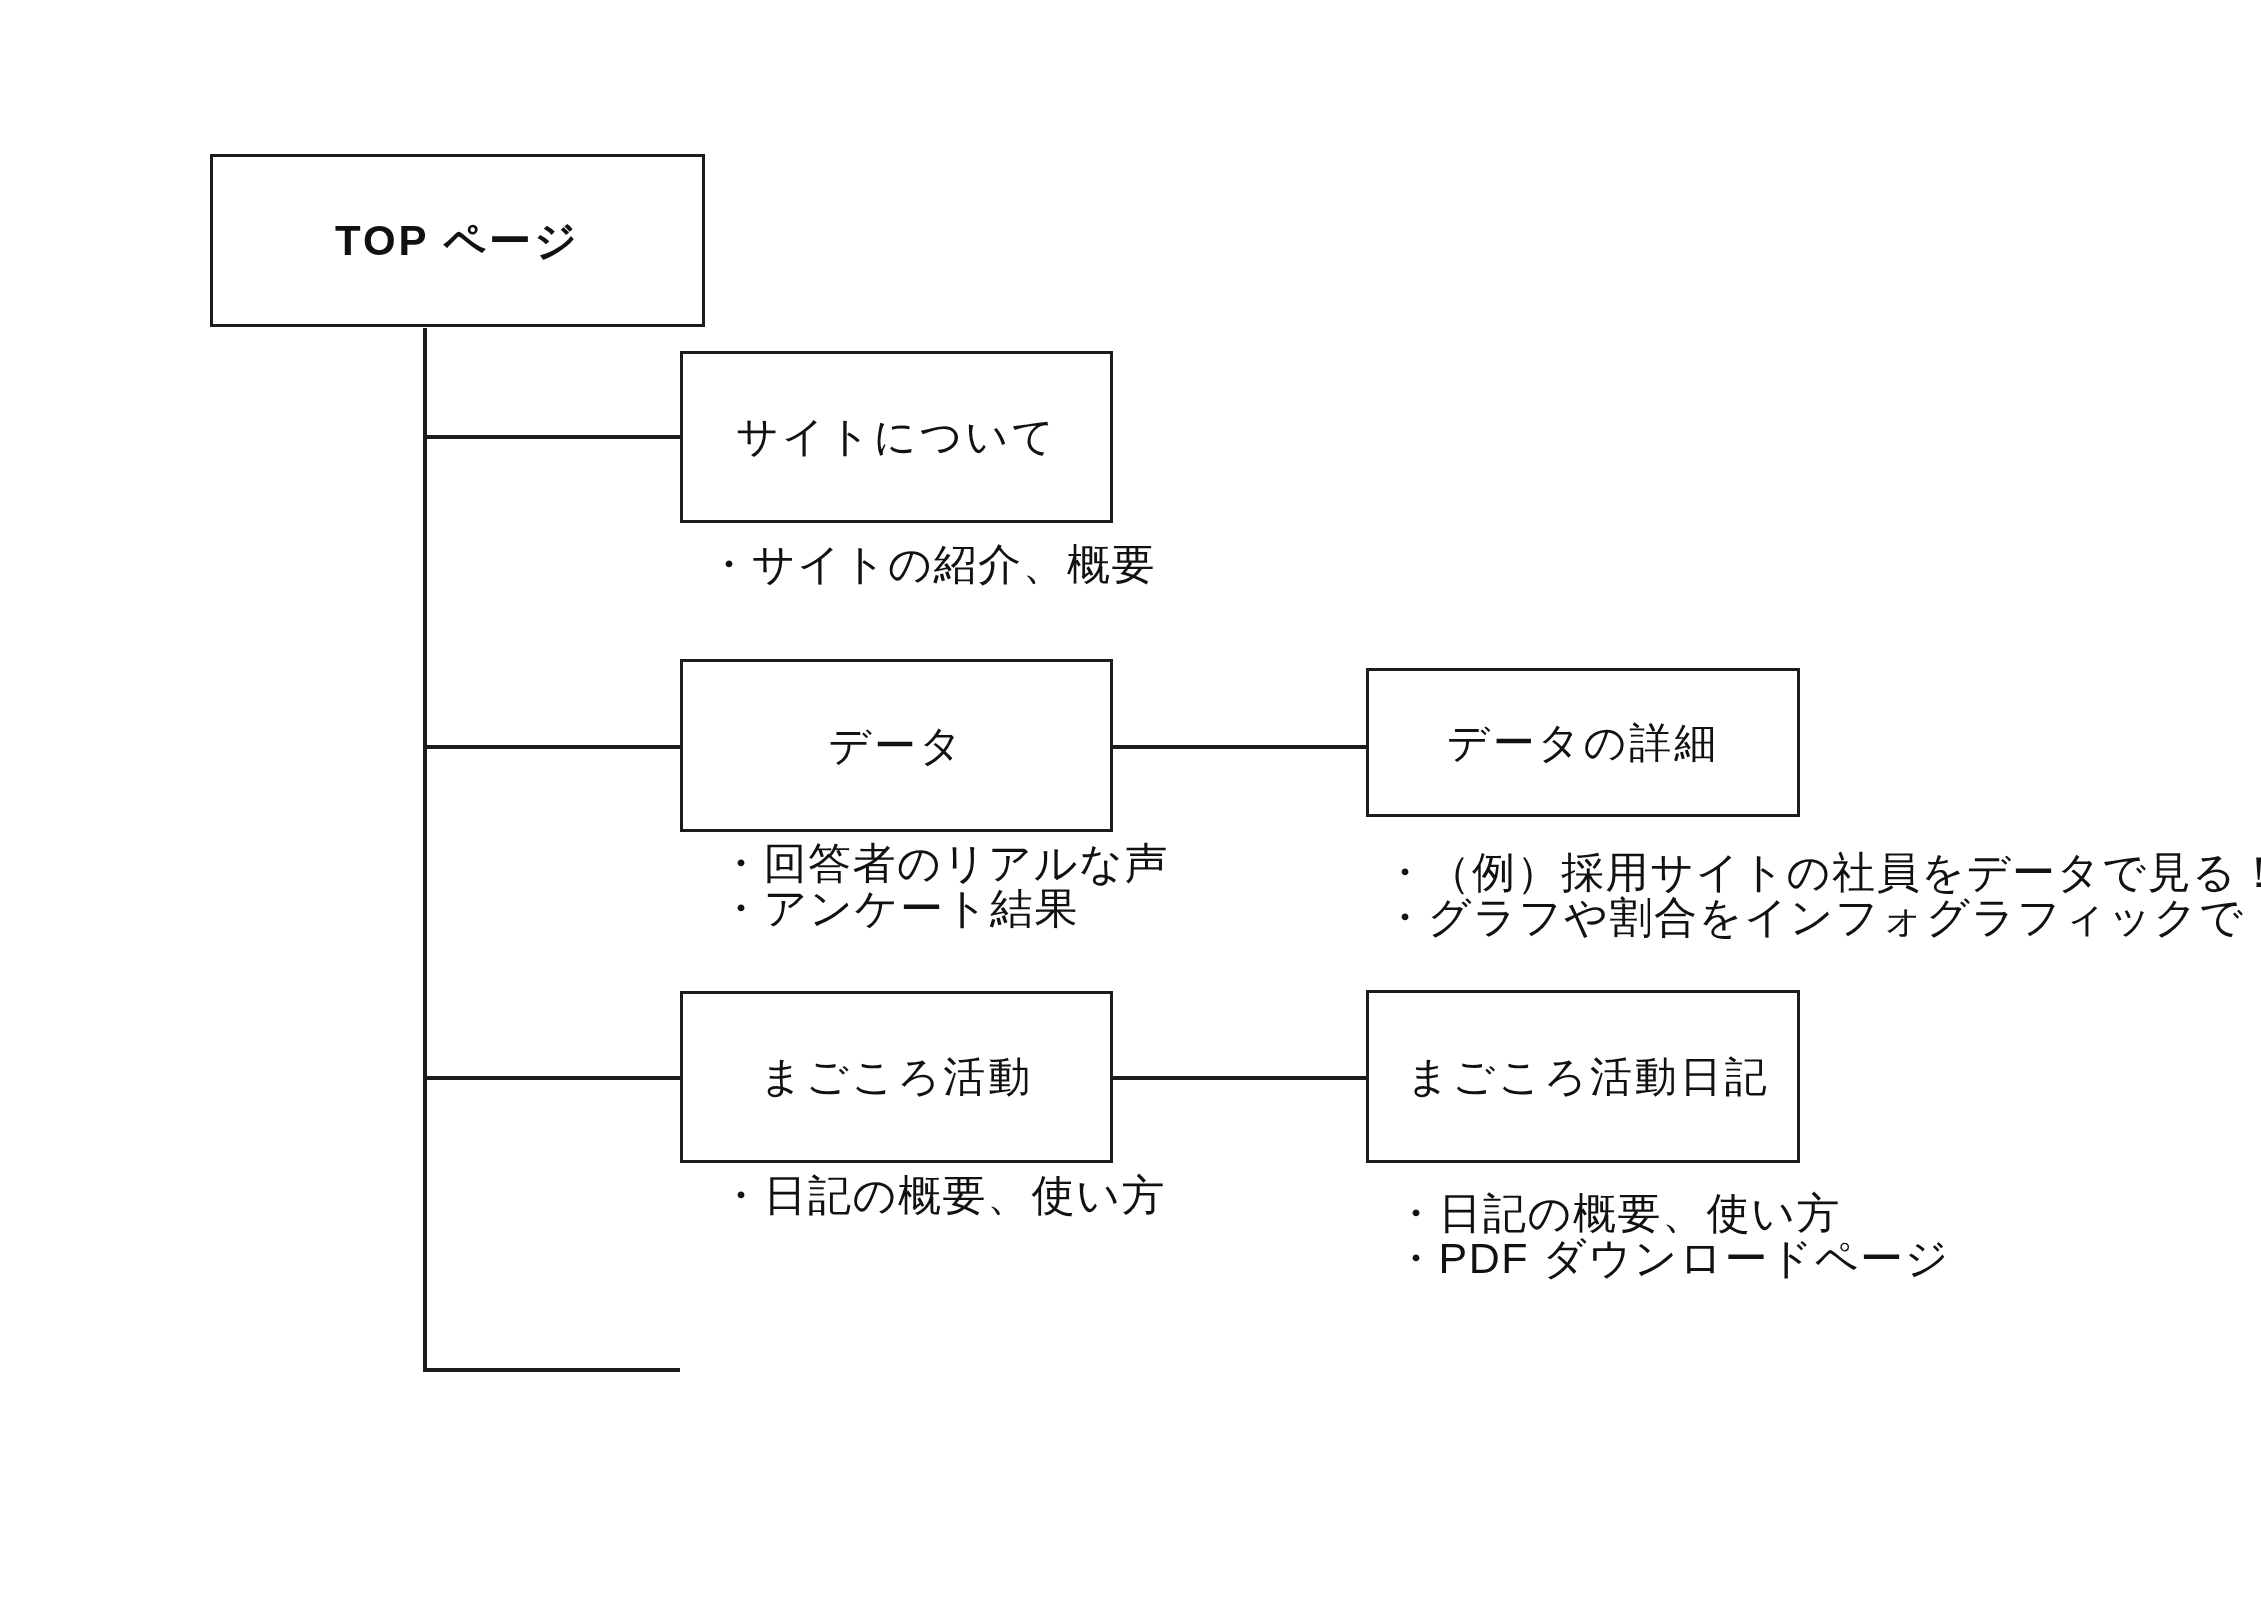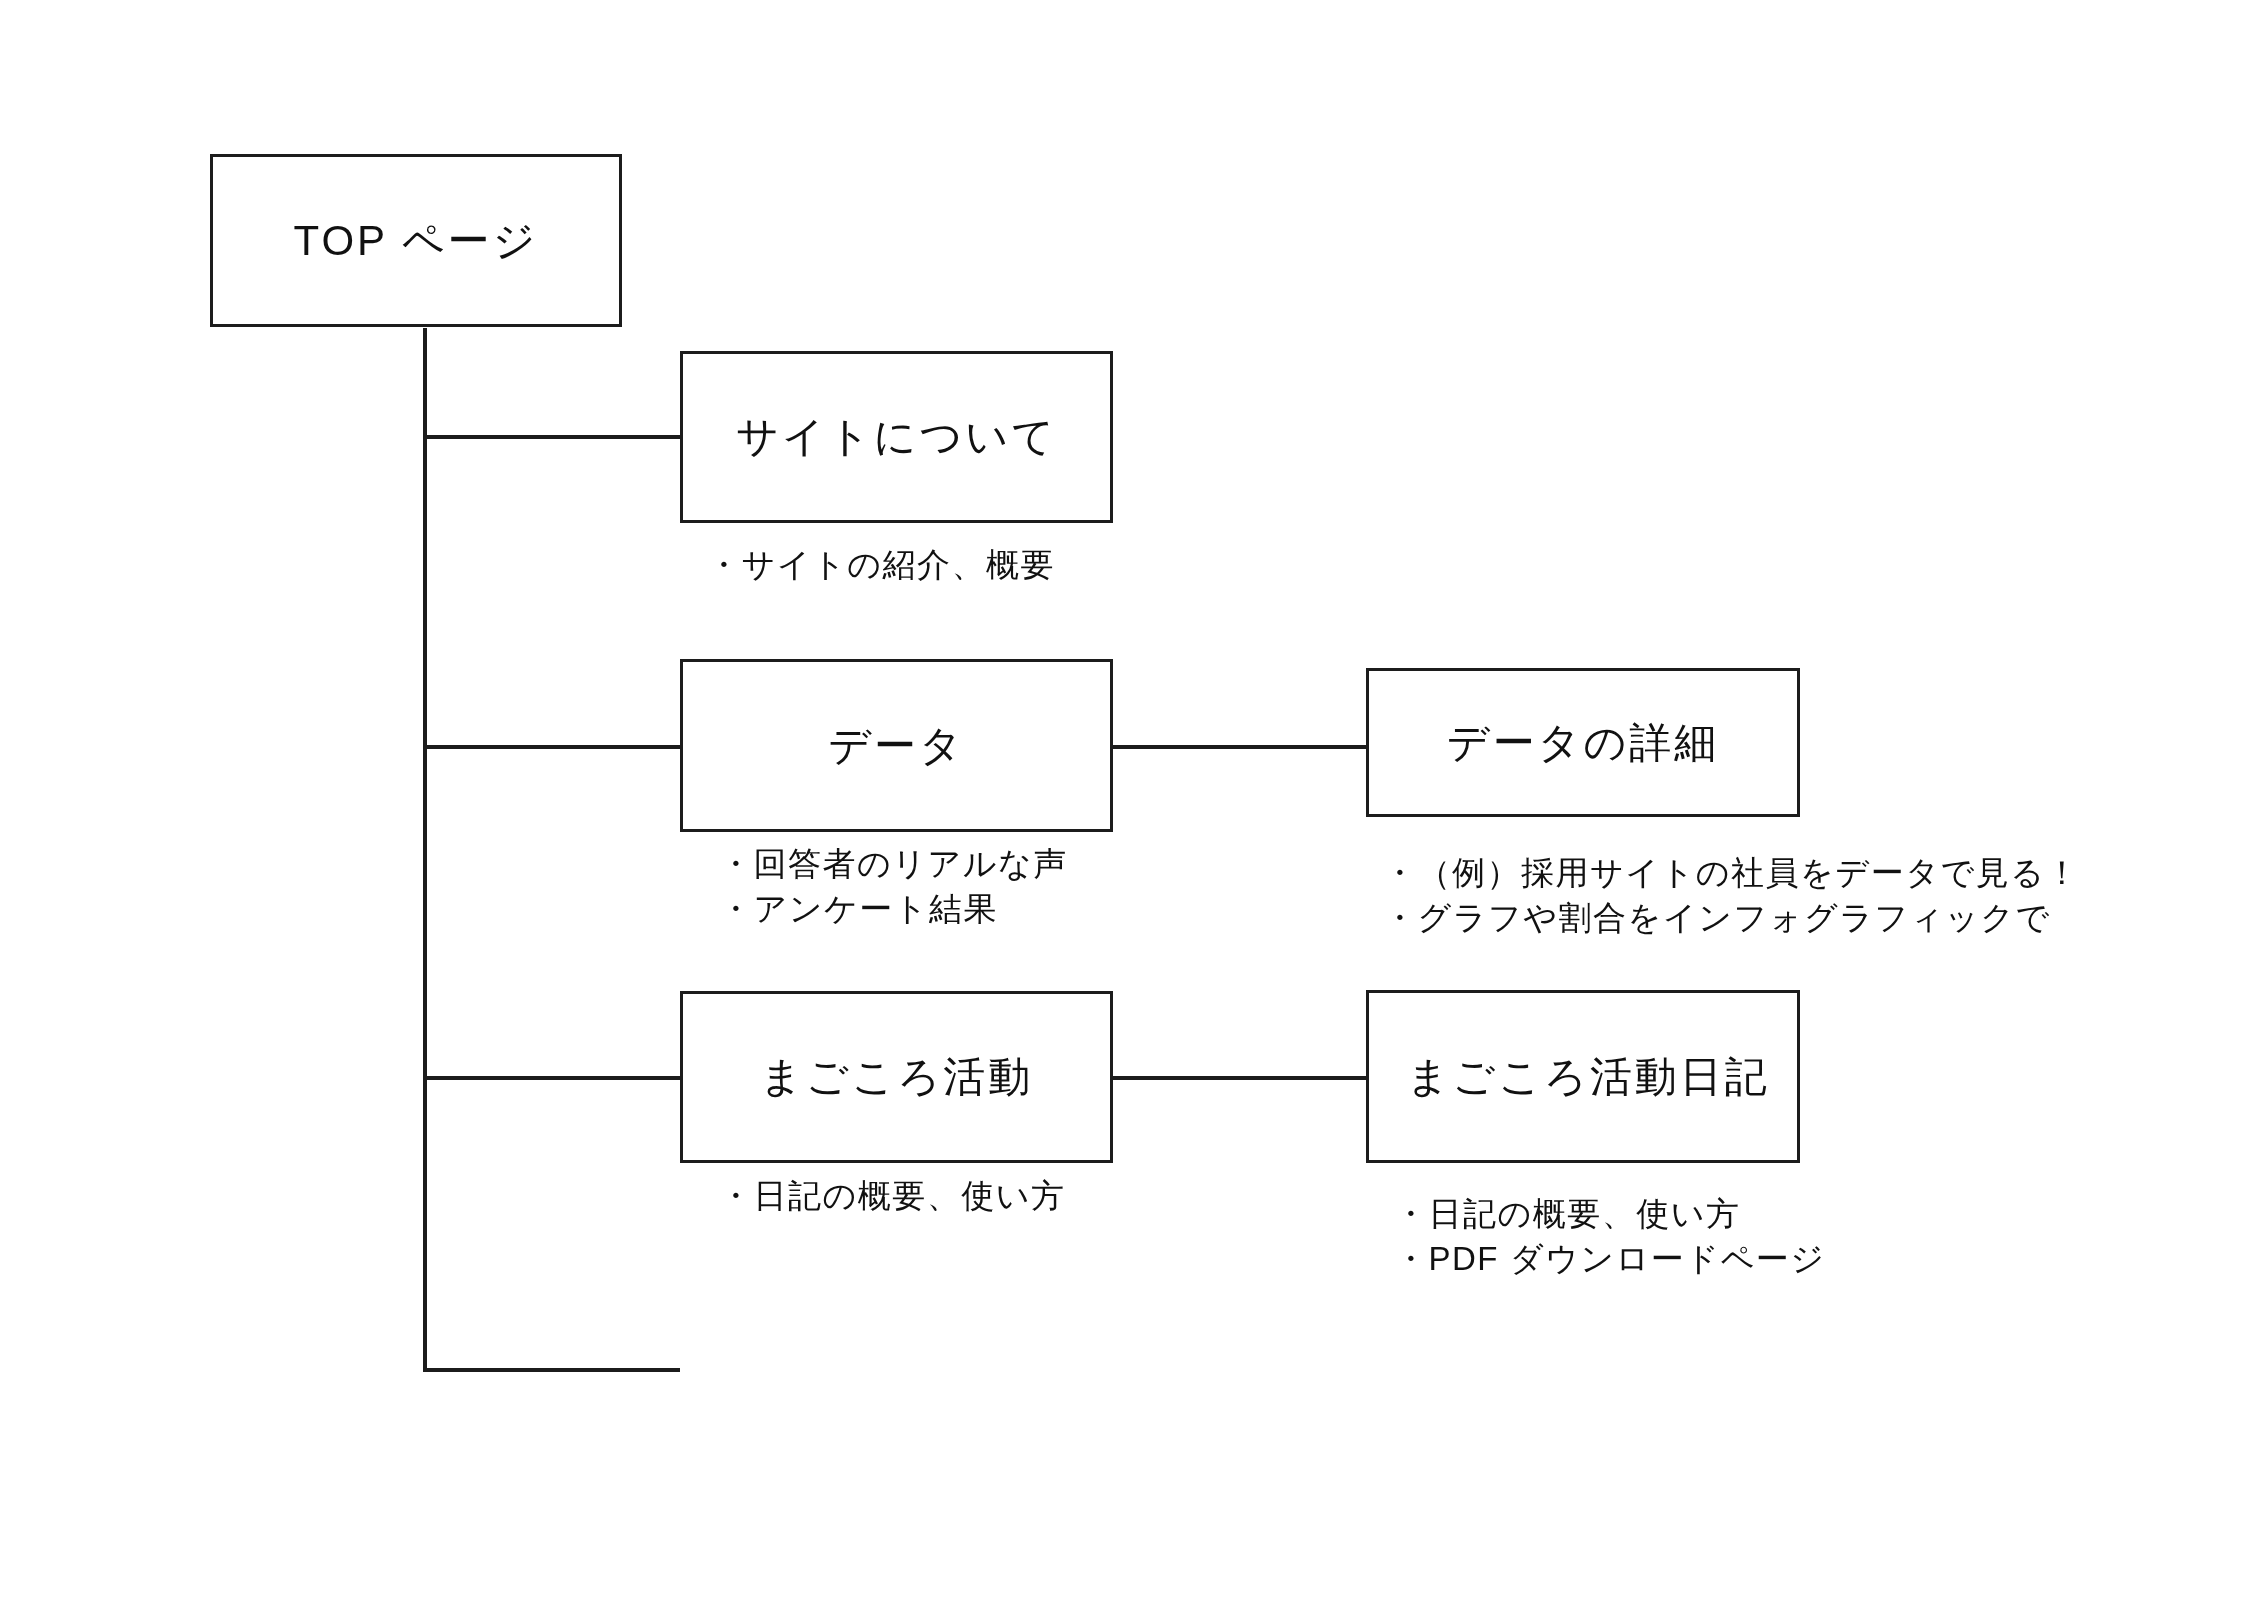--- a/index.html
+++ b/index.html
@@ -27,27 +27,27 @@
     font-size: 42px;
     letter-spacing: 2.9px;
     white-space: nowrap;
   }
   .line {
     position: absolute;
     background: #1c1c1c;
   }
   .notes {
     position: absolute;
-    font-size: 33px;
+    font-size: 43px;
     line-height: 45px;
     letter-spacing: 1.5px;
     white-space: nowrap;
   }
   
-  .n-top            { left: 210px;  top: 154px;  width: 412px; height: 173px; }
+  .n-top            { left: 210px;  top: 154px;  width: 495px; height: 173px; font-weight: bold; }
   .n-site           { left: 680px;  top: 351px;  width: 433px; height: 172px; }
   .n-data           { left: 680px;  top: 659px;  width: 433px; height: 173px; }
   .n-data-detail    { left: 1366px; top: 668px;  width: 434px; height: 149px; }
   .n-magokoro       { left: 680px;  top: 991px; width: 433px; height: 172px; font-family: Liberation Serif, serif; }
   .n-magokoro-diary { left: 1366px; top: 990px; width: 434px; height: 173px; padding-left: 10px; }
   .n-creator        { left: 680px;  top: 1284px; width: 433px; height: 173px; }
   
   .l-trunk            { left: 423px;  top: 328px;  width: 3.6px;   height: 1044px; }
   .l-branch-site      { left: 423px;  top: 435px;  width: 257px; height: 3.6px; }
   .l-branch-data      { left: 423px;  top: 745px; width: 257px; height: 3.6px; }

